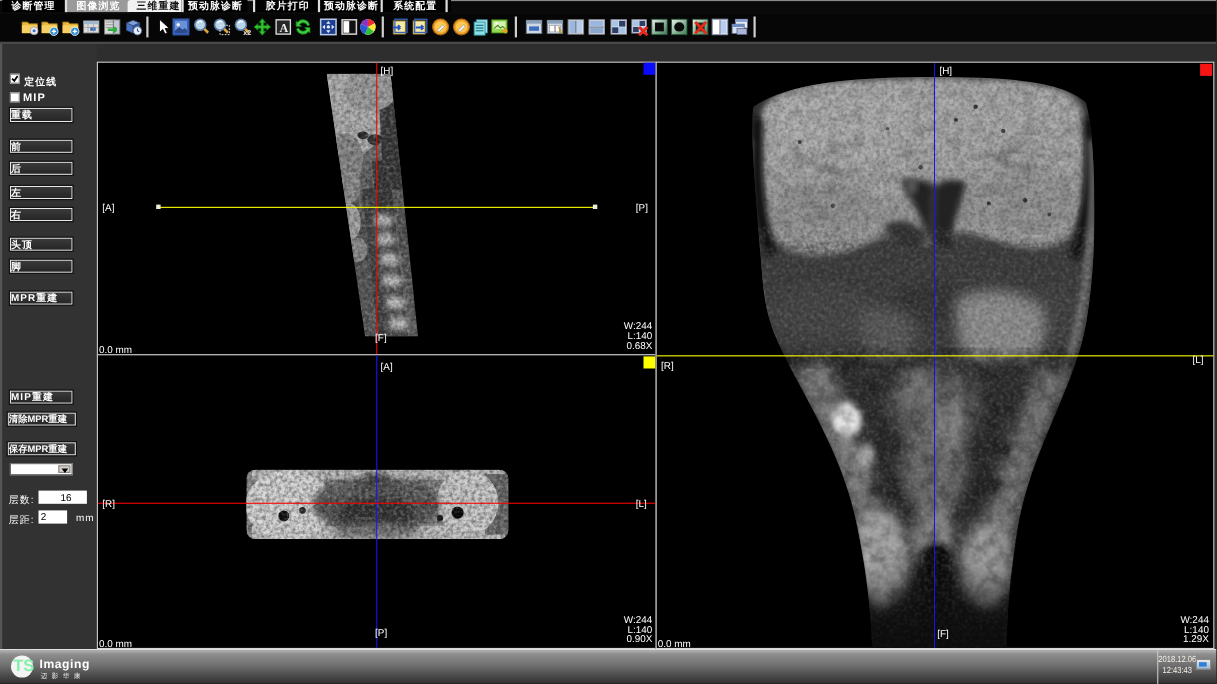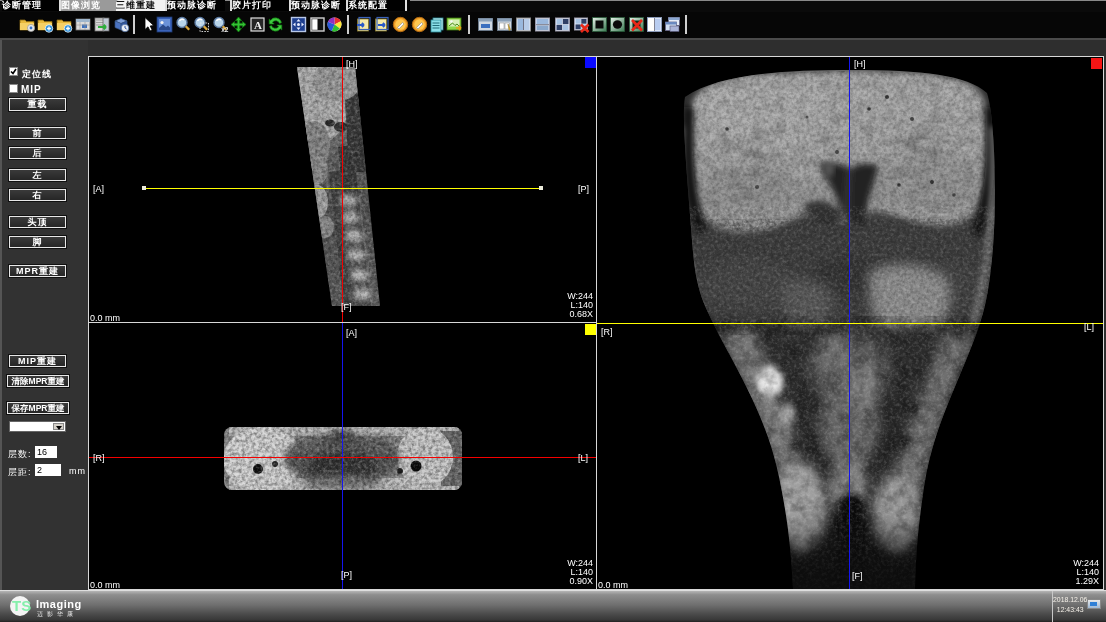--- a/index.html
+++ b/index.html
@@ -1,30 +1,30 @@
 <!DOCTYPE html>
 <html><head><meta charset="utf-8">
 <style>
 html,body{margin:0;padding:0;background:#2e2e2e;font-family:"Liberation Sans",sans-serif;}
 #app{position:relative;width:1106px;height:622px;overflow:hidden;background:#2e2e2e;}
 .abs{position:absolute;}
 
 #menubar{left:0;top:0;width:1106px;height:12px;background:#0a0a0a;border-top:1px solid #8a8a8a;box-sizing:border-box;}
-.tab{position:absolute;top:0;height:11px;background:#000;color:#fff;font-size:9px;font-weight:bold;text-align:left;line-height:11px;letter-spacing:1px;}
+.tab{position:absolute;top:0;height:11px;background:#000;color:#fff;font-size:9px;font-weight:bold;text-align:center;line-height:11px;letter-spacing:1px;}
 .tab.sep{border-left:2px solid #ddd;}
 .tab.gray{background:#9a9a9a;color:#fff;}
 .tab.white{background:#f2f2f2;color:#111;border-radius:3px 3px 0 0;}
 
 #toolbar{left:0;top:12px;width:1106px;height:26px;background:#060606;}
 #toolbar-sep{left:0;top:38px;width:1106px;height:2px;background:#4a4a4a;}
 .ic{position:absolute;top:4px;width:17px;height:17px;}
 .tsep{position:absolute;top:3px;width:2px;height:19px;background:#cfcfcf;}
 
 #sidebar{left:0;top:40px;width:88px;height:550px;background:#323232;}
-.sbtn{position:absolute;left:9px;width:57px;height:12px;background:linear-gradient(#3a3a3a,#262626);border:1px solid #e8e8e8;outline:1px solid #111;box-sizing:border-box;color:#fff;font-size:9px;font-weight:bold;text-align:center;line-height:10px;letter-spacing:1px;white-space:nowrap;overflow:hidden;}
+.sbtn{position:absolute;left:9px;width:57px;height:12px;background:linear-gradient(#3a3a3a,#262626);border:1px solid #e8e8e8;outline:1px solid #111;box-sizing:border-box;color:#fff;font-size:9px;font-weight:bold;text-align:left;line-height:10px;letter-spacing:1px;white-space:nowrap;overflow:hidden;}
 .cb{position:absolute;left:9px;width:9px;height:9px;background:#fff;border:1px solid #888;box-sizing:border-box;}
 .cblab{position:absolute;color:#fff;font-size:9px;font-weight:bold;letter-spacing:1px;}
 
 .vp{position:absolute;background:#000;border:1px solid #d8d8d8;box-sizing:border-box;}
 .lbl{position:absolute;color:#fff;font-size:9px;font-family:"Liberation Sans",sans-serif;}
 .meas{position:absolute;color:#fff;font-size:9px;text-align:right;line-height:9px;}
 .csq{position:absolute;width:11px;height:11px;}
 .hline{position:absolute;height:1px;}
 .vline{position:absolute;width:1px;}
 
@@ -278,21 +278,21 @@
   <div class="sbtn" style="top:265px;">MPR重建</div>
   <div class="sbtn" style="top:355px;">MIP重建</div>
   <div class="sbtn" style="left:7px;width:62px;top:375px;letter-spacing:0;font-size:8.5px;">清除MPR重建</div>
   <div class="sbtn" style="left:7px;width:62px;top:402px;letter-spacing:0;font-size:8.5px;">保存MPR重建</div>
   <div class="abs" style="left:9px;top:421px;width:57px;height:11px;background:#fff;border:1px solid #666;box-sizing:border-box;">
      <div class="abs" style="right:1px;top:1px;width:11px;height:7px;background:#d4d0c8;border:1px solid #888;box-sizing:border-box;">
         <div class="abs" style="left:2px;top:2px;width:0;height:0;border:3px solid transparent;border-top:4px solid #000;"></div>
       </div>
   </div>
   <div class="cblab" style="left:8px;top:448px;font-weight:normal;">层数:</div>
-  <div class="abs" style="left:35px;top:446px;width:22px;height:12px;background:#fff;color:#000;font-size:9px;line-height:12px;padding-left:2px;box-sizing:border-box;">16</div>
+  <div class="abs" style="left:35px;top:446px;width:44px;height:12px;background:#fff;color:#000;font-size:9px;line-height:12px;padding-left:20px;box-sizing:border-box;">16</div>
   <div class="cblab" style="left:8px;top:466px;font-weight:normal;">层距:</div>
   <div class="abs" style="left:35px;top:464px;width:26px;height:12px;background:#fff;color:#000;font-size:9px;line-height:12px;padding-left:2px;box-sizing:border-box;">2</div>
   <div class="cblab" style="left:69px;top:466px;font-weight:normal;">mm</div>
 
   <div class="vp" id="vp1" style="left:88px;top:56px;width:509px;height:267px;">
     <svg id="sag" width="507" height="265" viewBox="0 0 507 265" style="position:absolute;left:0;top:0">
       <defs>
         <filter id="nzd" x="-5%" y="-5%" width="110%" height="110%">
           <feTurbulence type="fractalNoise" baseFrequency="0.3" numOctaves="3" seed="11"></feTurbulence>
           <feColorMatrix type="matrix" values="0 0 0 0 0  0 0 0 0 0  0 0 0 0 0  0 0 0 1.6 -0.55"></feColorMatrix>

